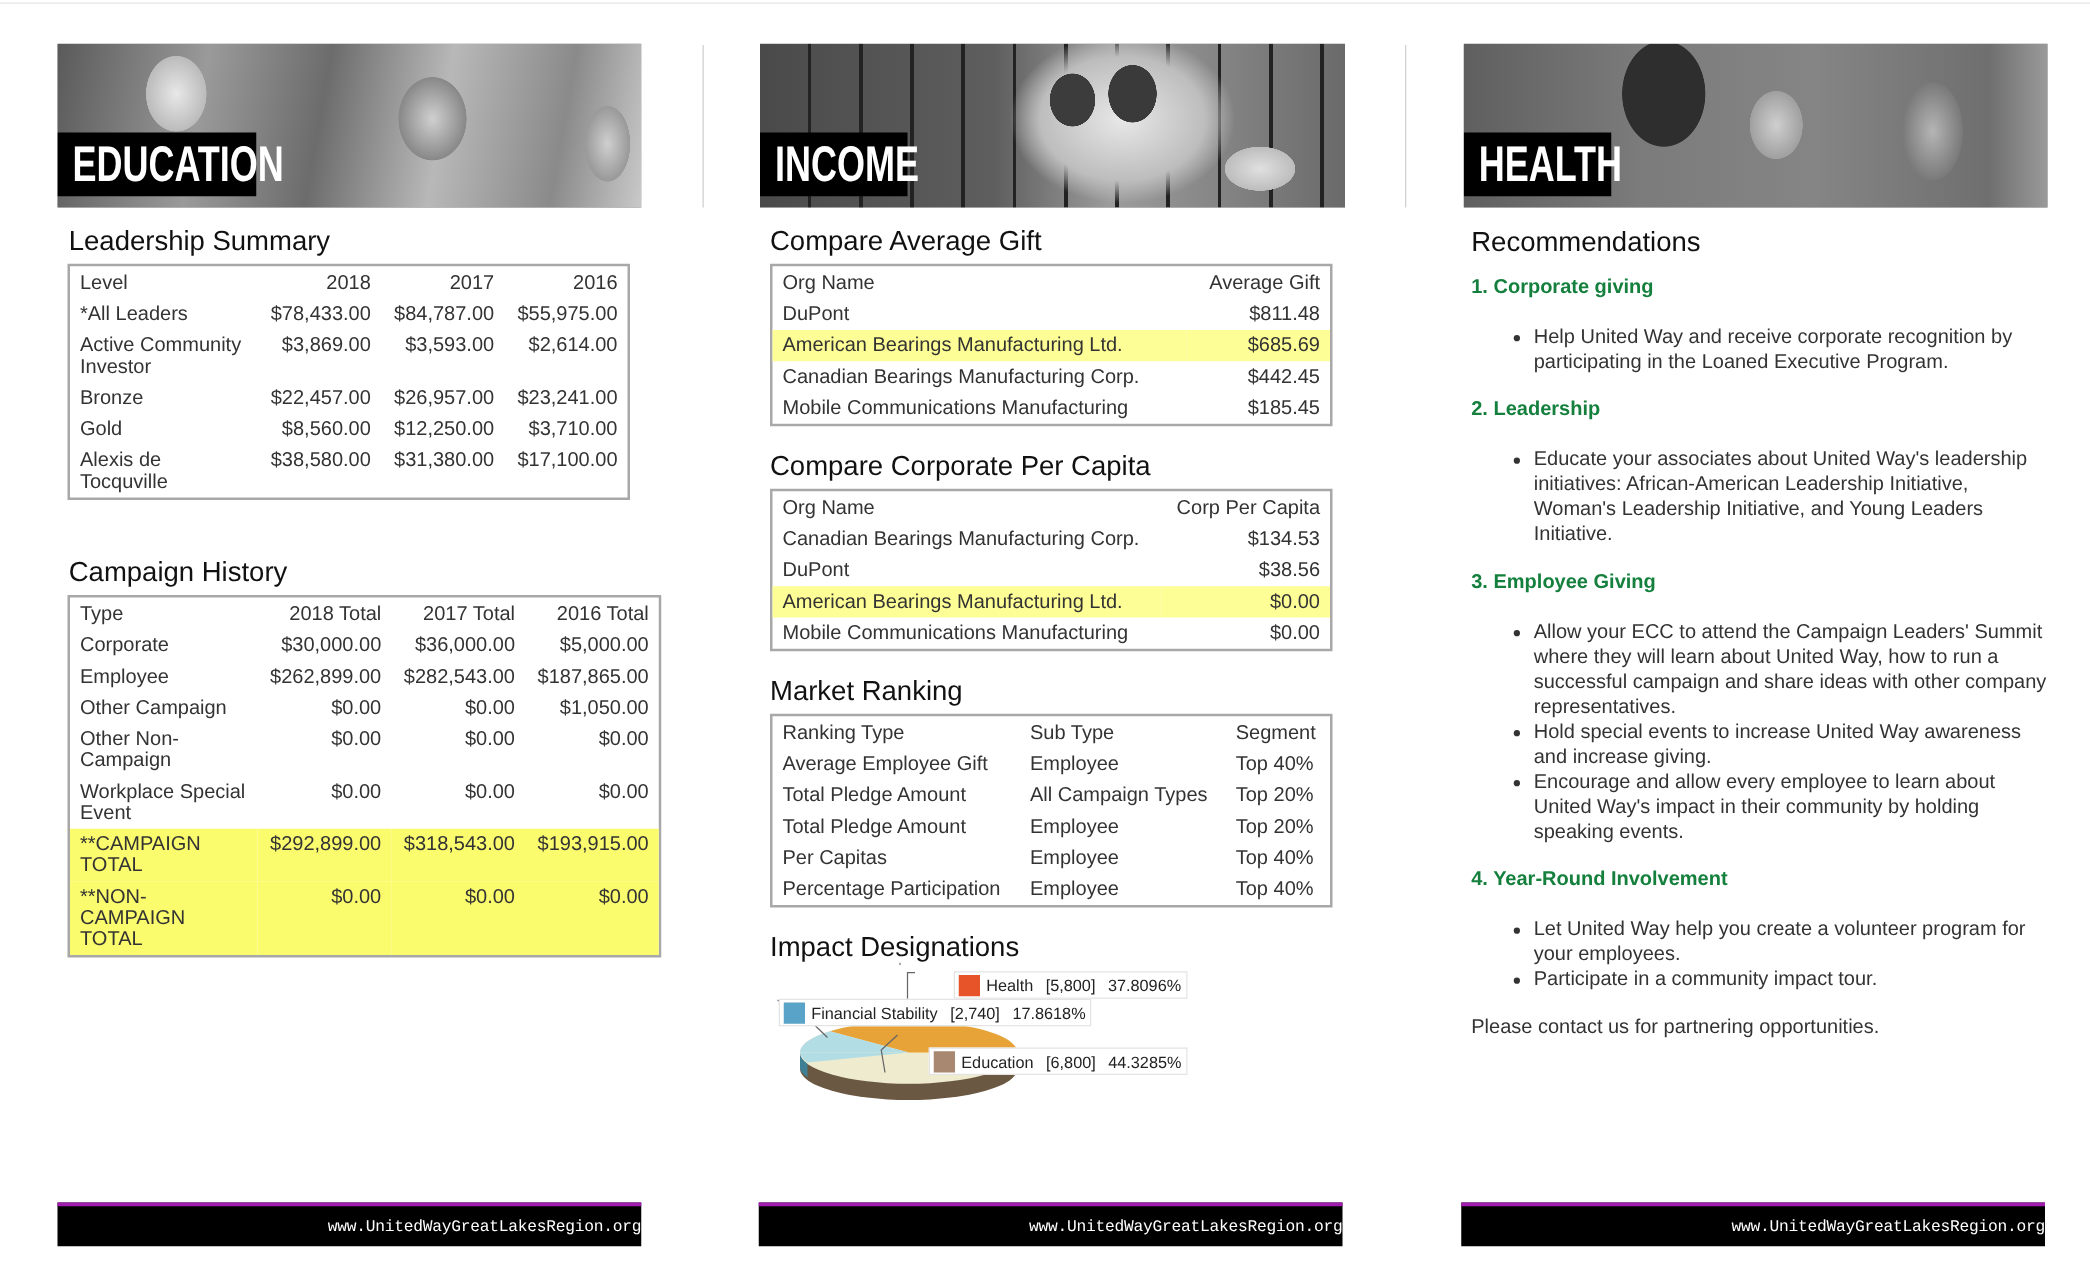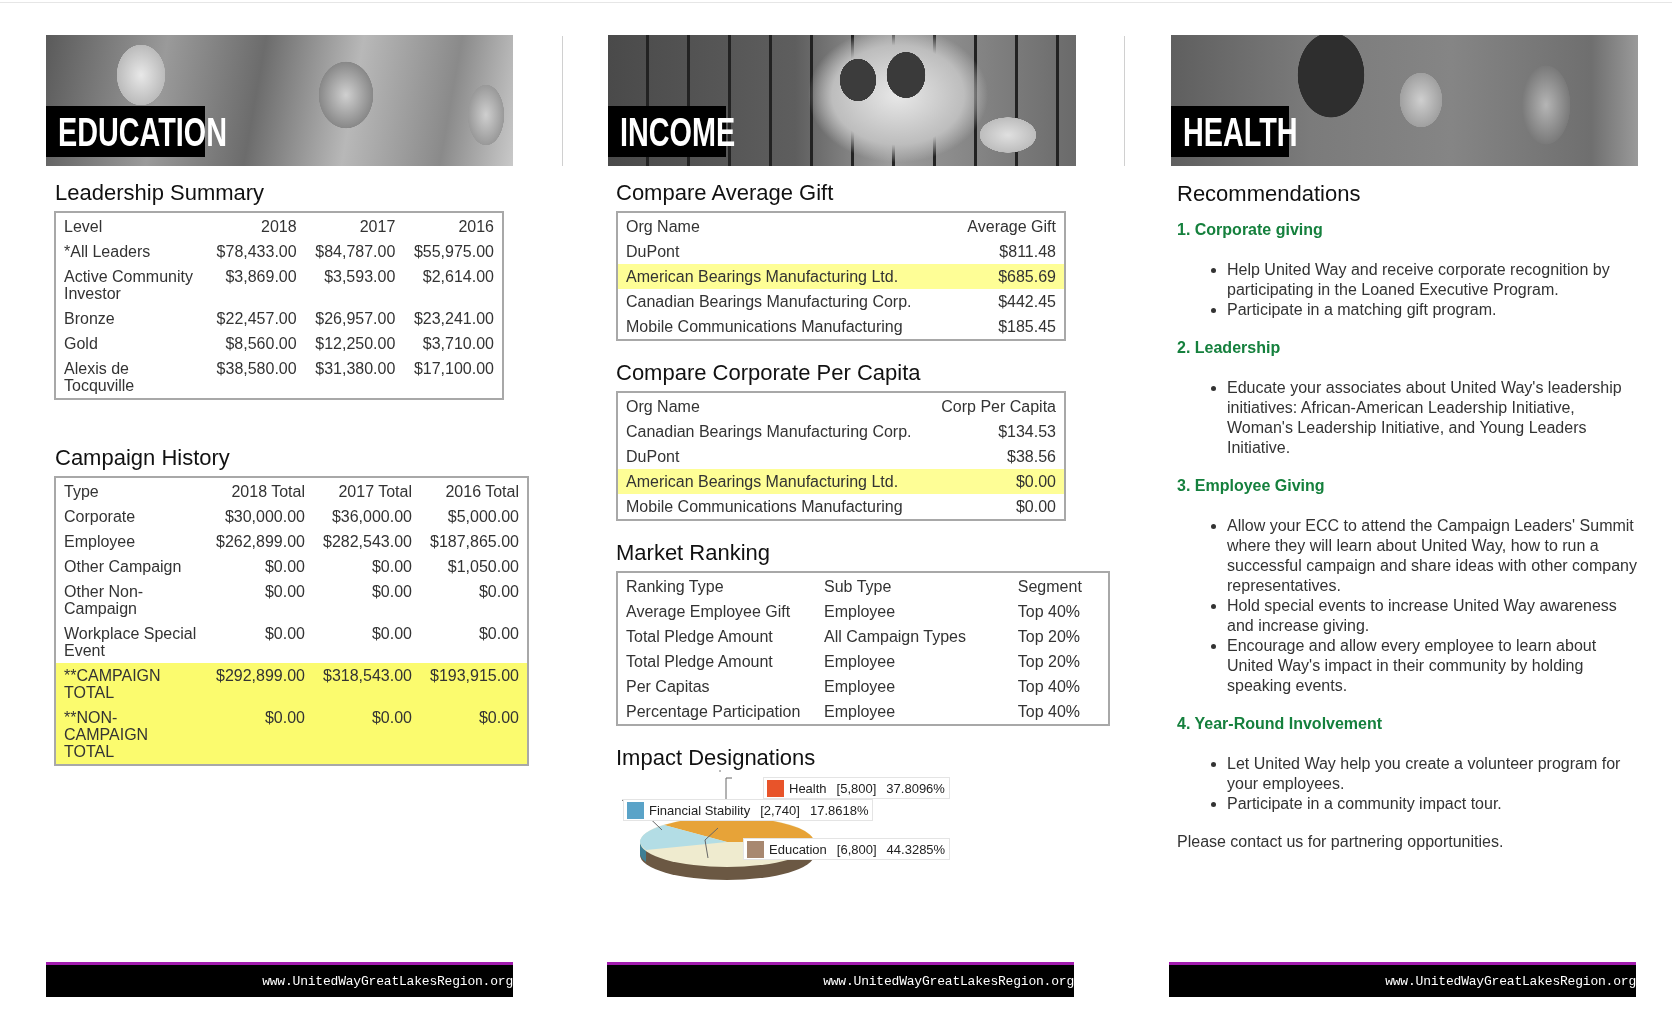--- a/index.html
+++ b/index.html
@@ -251,21 +251,21 @@
   </tr>
   <tr class="row">
     <td>Mobile Communications Manufacturing</td>
     <td class="num">$0.00</td>
   </tr>
 </tbody>
   </table>
 
 <div class="section-title" style="left:616px; top:541px;">Market Ranking</div>
 
-<table class="data" style="left:616px; top:571px; width:494px;">
+<table class="data" style="left:616px; top:571px; width:450px;">
   <tbody>
       <tr class="row">
     <td style="width:198px;">Ranking Type</td>
     <td>Sub Type</td>
     <td>Segment</td>
   </tr>
   <tr class="row">
     <td>Average Employee Gift</td>
     <td>Employee</td>
     <td>Top 40%</td>
@@ -338,21 +338,20 @@
     <span>HEALTH</span>
   </div>
 </div>
 
 <div class="reco">
   <h2>Recommendations</h2>
 
   <h3 class="first">1. Corporate giving</h3>
   <ul>
     <li>Help United Way and receive corporate recognition by participating in the Loaned Executive Program.</li>
-    <li>Participate in a matching gift program.</li>
   </ul>
 
   <h3>2. Leadership</h3>
   <ul>
     <li>Educate your associates about United Way's leadership initiatives: African-American Leadership Initiative, Woman's Leadership Initiative, and Young Leaders Initiative.</li>
   </ul>
 
   <h3>3. Employee Giving</h3>
   <ul>
     <li>Allow your ECC to attend the Campaign Leaders' Summit where they will learn about United Way, how to run a successful campaign and share ideas with other company representatives.</li>

